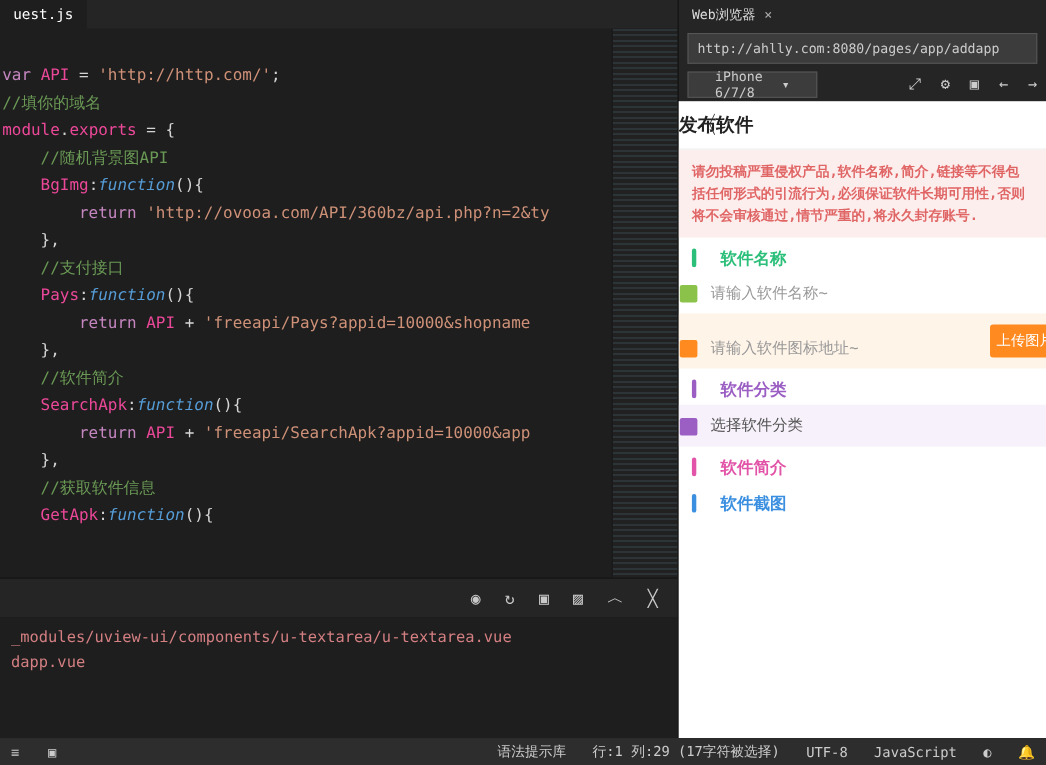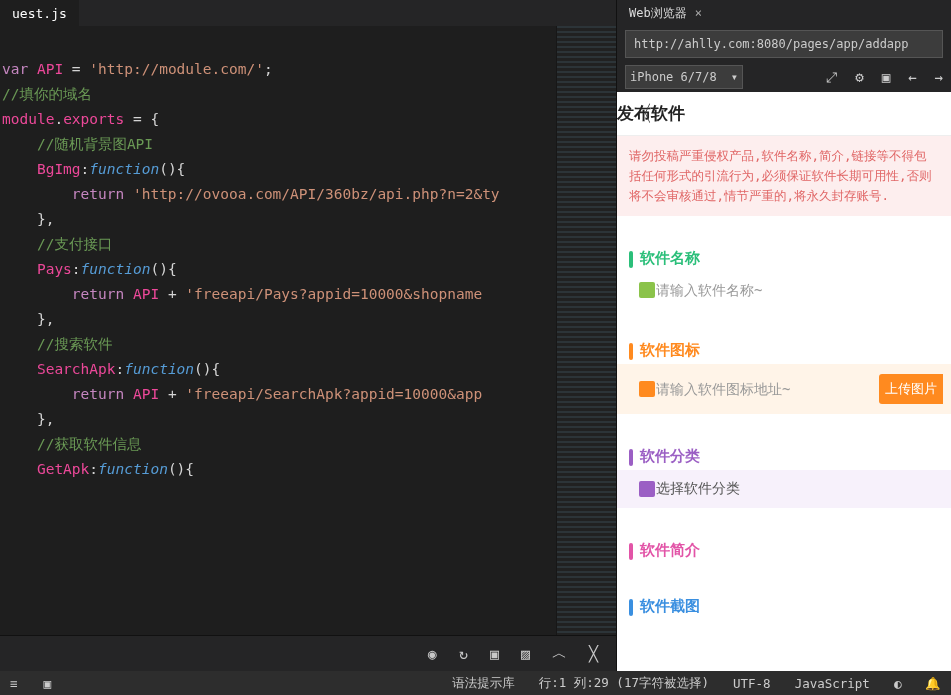--- a/index.html
+++ b/index.html
@@ -20,32 +20,32 @@
 .pl { color:#d4d4d4; }
 .mid-tool { height:36px; background:#252526; border-top:1px solid #111; display:flex; align-items:center; justify-content:flex-end; padding-right:18px; gap:22px; color:#c8c8c8; }
 .mid-tool span{ cursor:pointer; font-size:15px;}
 .console { height:110px; background:#1e1e1e; padding:8px 10px; font-family:Consolas,monospace; font-size:14px; color:#d47f82; line-height:22px; }
 .browser { width:335px; background:#252526; display:flex; flex-direction:column; border-left:1px solid #111; }
 .br-tabs { height:26px; display:flex; align-items:center; }
 .br-tab { padding:12px 12px; height:100%; display:flex; align-items:center; gap:8px; color:#ddd; font-size:12px;text-align:center; }
 .br-close { color:#aaa; cursor:pointer;}
 .br-url { margin:4px 8px; height:28px; background:#3c3c3c; border:1px solid #555; display:flex; align-items:center; padding:0 8px; color:#ccc; font-size:12px;}
 .br-tool { height:30px; display:flex; align-items:center; padding:0 8px; gap:4px;}
-.device { background:#3c3c3c; border:1px solid #555; height:24px; flex:0 0 118px; display:flex; align-items:center; padding:0 4px; color:#ccc; font-size:12px; justify-content:space-between;}
+.device { background:#3c3c3c; border:1px solid #555; height:24px; flex:0 0 118px; display:flex; align-items:center; padding:0 24px; color:#ccc; font-size:12px; justify-content:space-between;}
 .br-icons { display:flex; gap:18px; margin-left:auto; color:#ccc; font-size:14px;}
 .br-icons span{cursor:pointer;}
 .preview { flex:1; background:#fff; overflow:hidden; color:#333; }
 .pv-head { height:44px; display:flex; align-items:center; border-bottom:1px solid #eee; position:relative;}
 .pv-back { position:absolute; left:14px; font-size:22px; color:#333; cursor:pointer;}
 .pv-title { flex:1; text-align:left; font-size:17px; font-weight:600; color:#222;font-family:Liberation Serif, serif;}
-.pv-warn { background:#fdeeee; color:#e06666; font-size:12.5px; padding:10px 12px; line-height:20px;}
-.pv-sec { padding:10px 12px 4px 12px; display:flex; align-items:flex-end; gap:7px;margin-top:23px;}
+.pv-warn { background:#fdeeee; color:#e06666; font-size:12.5px; padding:10px 12px; line-height:20px;font-weight:bold;}
+.pv-sec { padding:10px 12px 4px 12px; display:flex; align-items:flex-start; gap:22px;}
 .pv-bar { width:4px; height:17px; border-radius:2px;}
 .pv-label { font-weight:700; font-size:15px;}
-.pv-row { padding:10px 22px; display:flex; align-items:center; gap:1px; font-size:14px;}
+.pv-row { padding:10px 1px; display:flex; align-items:flex-end; gap:12px; font-size:14px;}
 .pv-ico { width:16px; height:16px; display:inline-block;}
 .pv-input { flex:1; border:none; outline:none; font-size:14px; background:transparent; color:#999;}
 .pv-input::placeholder{color:#999;}
 .upload-btn{ background:#ff8a1f; color:#fff; font-size:13px; padding:6px 6px; border-radius:3px 0 0 3px; margin-right:-14px; white-space:nowrap; cursor:pointer;}
 .pv-row.orange{ background:#fff4e8;}
 .pv-row.purple{ background:#f7f1fb;}
 .status { height:24px; background:#2d2d2d; display:flex; align-items:center; padding:0 10px; gap:26px; color:#ccc; font-size:12.5px; }
 .status .right{ margin-left:auto; display:flex; gap:24px; align-items:center;}
 .sicon{ cursor:pointer;}
 .bell{ color:#ffb84d;}
@@ -54,47 +54,51 @@
 <body>
 
 <div class="root">
   <div class="main">
     <div class="editor-area">
       <div class="tabbar">
         <div class="tab">uest.js</div>
       </div>
       <div class="code-wrap">
         <div class="code">
-<span class="kw">var</span><span class="var"> API </span><span class="pl">=</span><span class="str"> 'http://module.com/'</span><span class="pl">;</span>
+<span class="kw">var</span><span class="var"> API </span><span class="pl">=</span><span class="str"> 'http://http.com/'</span><span class="pl">;</span>
 <span class="cmt">//填你的域名</span>
 <span class="var">module</span><span class="pl">.</span><span class="var">exports</span><span class="pl"> = {</span>
 <span class="cmt">    //随机背景图API</span>
 <span class="var">    BgImg</span><span class="pl">:</span><span class="fn">function</span><span class="pl">(){</span>
 <span class="kw">        return</span><span class="str"> 'http://ovooa.com/API/360bz/api.php?n=2&amp;ty</span>
 <span class="pl">    },</span>
 <span class="cmt">    //支付接口</span>
 <span class="var">    Pays</span><span class="pl">:</span><span class="fn">function</span><span class="pl">(){</span>
 <span class="kw">        return</span><span class="var"> API </span><span class="pl">+</span><span class="str"> 'freeapi/Pays?appid=10000&amp;shopname</span>
 <span class="pl">    },</span>
-<span class="cmt">    //搜索软件</span>
+<span class="cmt">    //软件简介</span>
 <span class="var">    SearchApk</span><span class="pl">:</span><span class="fn">function</span><span class="pl">(){</span>
 <span class="kw">        return</span><span class="var"> API </span><span class="pl">+</span><span class="str"> 'freeapi/SearchApk?appid=10000&amp;app</span>
 <span class="pl">    },</span>
 <span class="cmt">    //获取软件信息</span>
 <span class="var">    GetApk</span><span class="pl">:</span><span class="fn">function</span><span class="pl">(){</span>
         </div>
         <div class="minimap"></div>
       </div>
       <div class="mid-tool">
         <span>◉</span>
         <span>↻</span>
         <span>▣</span>
         <span>▨</span>
         <span>︿</span>
         <span>╳</span>
+      </div>
+      <div class="console">
+        <div>_modules/uview-ui/components/u-textarea/u-textarea.vue</div>
+        <div>dapp.vue</div>
       </div>
     </div>
 
     <div class="browser">
       <div class="br-tabs">
         <div class="br-tab">
           <span>Web浏览器</span>
           <span class="br-close">×</span>
         </div>
       </div>
@@ -121,24 +125,20 @@
 
         <div class="pv-sec">
             <span class="pv-bar" style="background:#2bbf7a"></span>
             <span class="pv-label" style="color:#2bbf7a">软件名称</span>
           </div>
         <div class="pv-row">
           <span class="pv-ico" style="background:#8bc34a;border-radius:2px;"></span>
           <input class="pv-input" placeholder="请输入软件名称~" style="">
         </div>
 
-        <div class="pv-sec">
-            <span class="pv-bar" style="background:#ff8a1f"></span>
-            <span class="pv-label" style="color:#ff8a1f">软件图标</span>
-          </div>
         <div class="pv-row orange">
           <span class="pv-ico" style="background:#ff8a1f;border-radius:2px;"></span>
           <input class="pv-input" placeholder="请输入软件图标地址~" style="">
           <span class="upload-btn">上传图片</span>
         </div>
 
         <div class="pv-sec">
             <span class="pv-bar" style="background:#9b5fc4"></span>
             <span class="pv-label" style="color:#9b5fc4">软件分类</span>
           </div>

